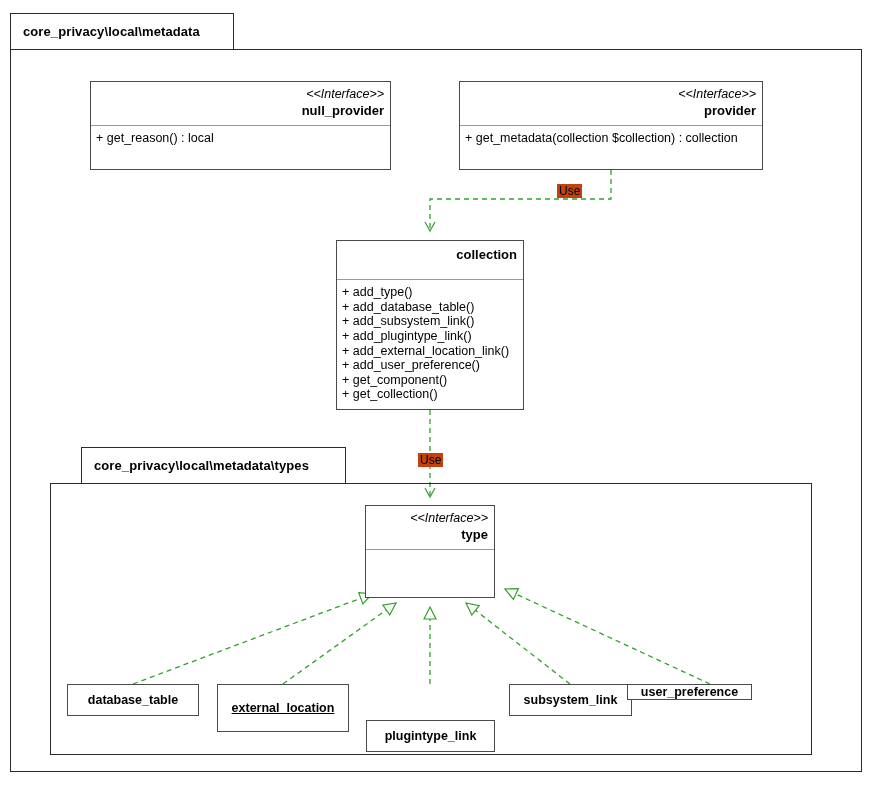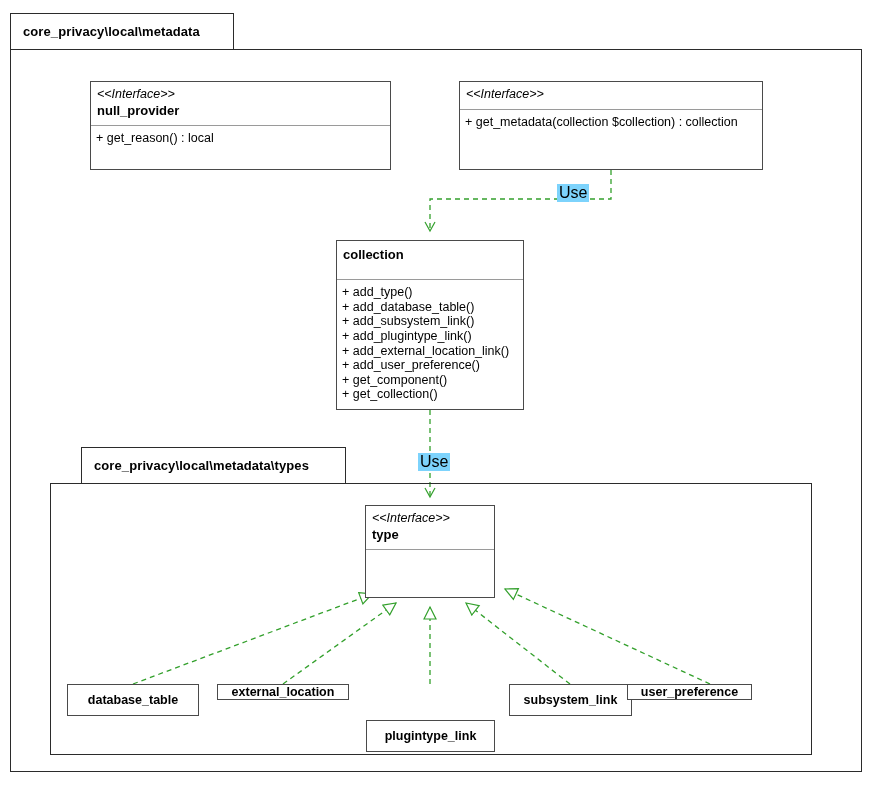--- a/index.html
+++ b/index.html
@@ -46,21 +46,21 @@
     z-index: 3;
   }
   .node {
     position: absolute;
     box-sizing: border-box;
     border: 1px solid #4a4a4a;
     background: #ffffff;
     z-index: 2;
   }
   .node-head {
-    text-align: left;
+    text-align: right;
     color: #000000;
     padding: 5px 6px 6px 6px;
     line-height: 1.25;
   }
   .node-head.with-divider {
     border-bottom: 1px solid #9a9a9a;
   }
   .stereotype {
     font-style: italic;
     font-size: 12.5px;
@@ -83,23 +83,23 @@
   .simple-node {
     display: flex;
     align-items: center;
     justify-content: center;
     font-weight: bold;
     font-size: 12.5px;
     color: #000000;
   }
   .edge-label {
     position: absolute;
-    font-size: 16px;
-    color: #000000;
-    background: #7dd3fc;
+    font-size: 12px;
+    color: #000000;
+    background: #c2410c;
     padding: 0 2px;
     z-index: 2;
     white-space: nowrap;
   }
 </style>
 </head>
 <body>
 
 <div id="diagram-root">
 
@@ -154,20 +154,21 @@
       <span class="node-title">null_provider</span>
     </div>
     <div class="node-body">
       <div class="member">+ get_reason() : local</div>
     </div>
   </div>
 
   <div class="node" style="left:459px; top:81px; width:304px; height:89px;">
     <div class="node-head with-divider">
       <span class="stereotype">&lt;&lt;Interface&gt;&gt;</span>
+      <span class="node-title">provider</span>
     </div>
     <div class="node-body">
       <div class="member">+ get_metadata(collection $collection) : collection</div>
     </div>
   </div>
 
   <div class="node" style="left:336px; top:240px; width:188px; height:170px;">
     <div class="node-head with-divider" style="padding-top:6px; padding-bottom:16px;">
       <span class="node-title">collection</span>
     </div>
@@ -187,21 +188,21 @@
     <div class="node-head with-divider">
       <span class="stereotype">&lt;&lt;Interface&gt;&gt;</span>
       <span class="node-title">type</span>
     </div>
   </div>
 
   <div class="node simple-node" style="left:67px; top:684px; width:132px; height:32px;">
     <span>database_table</span>
   </div>
 
-  <div class="node simple-node" style="left:217px; top:684px; width:132px; height:16px;">
+  <div class="node simple-node" style="left:217px; top:684px; width:132px; height:48px;text-decoration:underline;">
     <span>external_location</span>
   </div>
 
   <div class="node simple-node" style="left:366px; top:684px; width:129px; height:32px;margin-top:36px;">
     <span>plugintype_link</span>
   </div>
 
   <div class="node simple-node" style="left:509px; top:684px; width:123px; height:32px;">
     <span>subsystem_link</span>
   </div>

